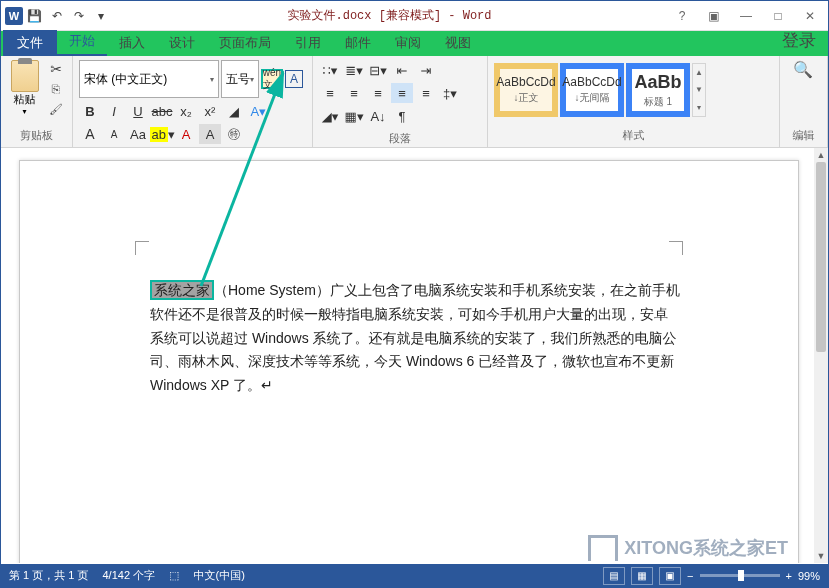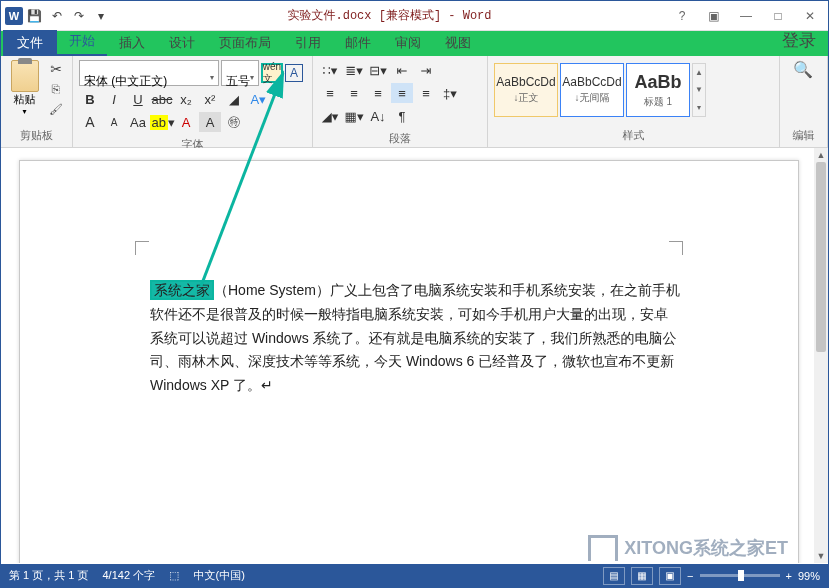--- a/index.html
+++ b/index.html
@@ -31,60 +31,60 @@
 .clipboard-col { display: flex; flex-direction: column; gap: 2px; }
 .paste-btn { display: flex; flex-direction: column; align-items: center; width: 40px; cursor: pointer; }
 .paste-icon { width: 28px; height: 32px; background: linear-gradient(#f9e4b7,#f0d090); border: 1px solid #c9a560; border-radius: 2px; position: relative; }
 .paste-icon::before { content: ""; position: absolute; top: -3px; left: 6px; width: 14px; height: 6px; background: #888; border-radius: 2px 2px 0 0; }
 .mini-btn { width: 20px; height: 18px; display: flex; align-items: center; justify-content: center; font-size: 11px; cursor: pointer; color: #444; }
 .scissors { font-size: 14px; }
 
 
 .font-group { width: 240px; }
 .font-row { display: flex; gap: 2px; align-items: center; margin-bottom: 3px; }
-.font-select { height: 20px; border: 1px solid #ababab; background: #fff; font-size: 12px; padding: 12px 4px; display: flex; align-items: flex-start; }
+.font-select { height: 20px; border: 1px solid #ababab; background: #fff; font-size: 12px; padding: 18px 4px; display: flex; align-items: center; }
 .font-name-select { width: 140px; justify-content: space-between; }
 .font-size-select { width: 38px; justify-content: space-between; }
 .dd-arrow { font-size: 8px; color: #666; }
 .fmt-btn { width: 22px; height: 20px; display: flex; align-items: center; justify-content: center; font-size: 13px; cursor: pointer; color: #333; }
 .fmt-btn.bold { font-weight: bold; }
 .fmt-btn.italic { font-style: italic; }
 .fmt-btn.under { text-decoration: underline; }
 .fmt-btn.strike { text-decoration: line-through; }
 .box-a { border: 1px solid #2b579a; color: #2b579a; width: 18px; height: 18px; font-size: 12px; }
 .grow-a { font-size: 14px; } .shrink-a { font-size: 10px; }
 .highlight-sample { background: #ffff00; padding: 0 2px; }
 .highlighted-wen { border: 2px solid #0bb5a0; background: #fff2cc; padding: 1px 2px; font-size: 10px; }
 
 
 .para-group { width: 175px; }
 
 
 .styles-group { flex: 1; }
 .style-gallery { display: flex; gap: 2px; align-items: center; height: 60px; }
-.style-item { width: 64px; height: 54px; border: 1px solid #3b82f6; background: #fff; display: flex; flex-direction: column; align-items: center; justify-content: center; cursor: pointer; }
+.style-item { width: 64px; height: 54px; border: 6px solid #3b82f6; background: #fff; display: flex; flex-direction: column; align-items: center; justify-content: center; cursor: pointer; }
 .style-item.sel { border-color: #f0c869; background: #fdf5e3; }
 .style-preview { font-size: 12px; color: #333; }
 .style-preview.big { font-size: 18px; font-weight: bold; }
 .style-name { font-size: 10px; color: #666; margin-top: 2px; }
 .gallery-scroll { width: 14px; height: 54px; display: flex; flex-direction: column; border: 1px solid #d4d4d4; }
 .gs-btn { flex: 1; font-size: 8px; display: flex; align-items: center; justify-content: center; cursor: pointer; color: #666; }
 
 
 .edit-group { width: 48px; }
 .edit-btn { display: flex; flex-direction: column; align-items: center; cursor: pointer; font-size: 11px; }
 .find-icon { font-size: 16px; }
 
 
 .doc-area { position: absolute; top: 147px; left: 0; right: 14px; bottom: 24px; background: #fff; overflow: hidden; }
 .page { position: absolute; left: 18px; top: 12px; width: 780px; height: 1000px; background: #fff; box-shadow: 0 0 4px rgba(0,0,0,.15); border: 1px solid #c8c8c8; }
 .crop-tl { position: absolute; left: 115px; top: 80px; width: 14px; height: 14px; border-left: 1px solid #999; border-top: 1px solid #999; }
 .crop-tr { position: absolute; right: 115px; top: 80px; width: 14px; height: 14px; border-right: 1px solid #999; border-top: 1px solid #999; }
 .body-text { position: absolute; left: 130px; top: 118px; width: 530px; font-size: 14px; color: #222; line-height: 1.7; }
-.sel-text { background: #14b8a6; border: 2px solid #0bb5a0; padding: 0 2px; }
+.sel-text { background: #a3a3a3; border: 2px solid #0bb5a0; padding: 0 2px; }
 .scrollbar-v { position: absolute; right: 0; top: 147px; bottom: 24px; width: 14px; background: #f0f0f0; }
 .sb-track { position: absolute; top: 14px; bottom: 14px; left: 2px; right: 2px; }
 .sb-thumb { position: absolute; top: 0; height: 190px; left: 0; right: 0; background: #c4c4c4; border-radius: 2px; cursor: pointer; }
 .sb-btn { position: absolute; left: 0; right: 0; height: 14px; font-size: 9px; display: flex; align-items: center; justify-content: center; color: #666; cursor: pointer; }
 
 
 .arrow-svg { position: absolute; left: 0; top: 0; pointer-events: none; z-index: 50; }
 
 
 .statusbar { position: absolute; bottom: 0; left: 0; right: 0; height: 23px; background: #2b579a; color: #fff; display: flex; align-items: center; font-size: 11px; padding: 0 8px; gap: 14px; }

